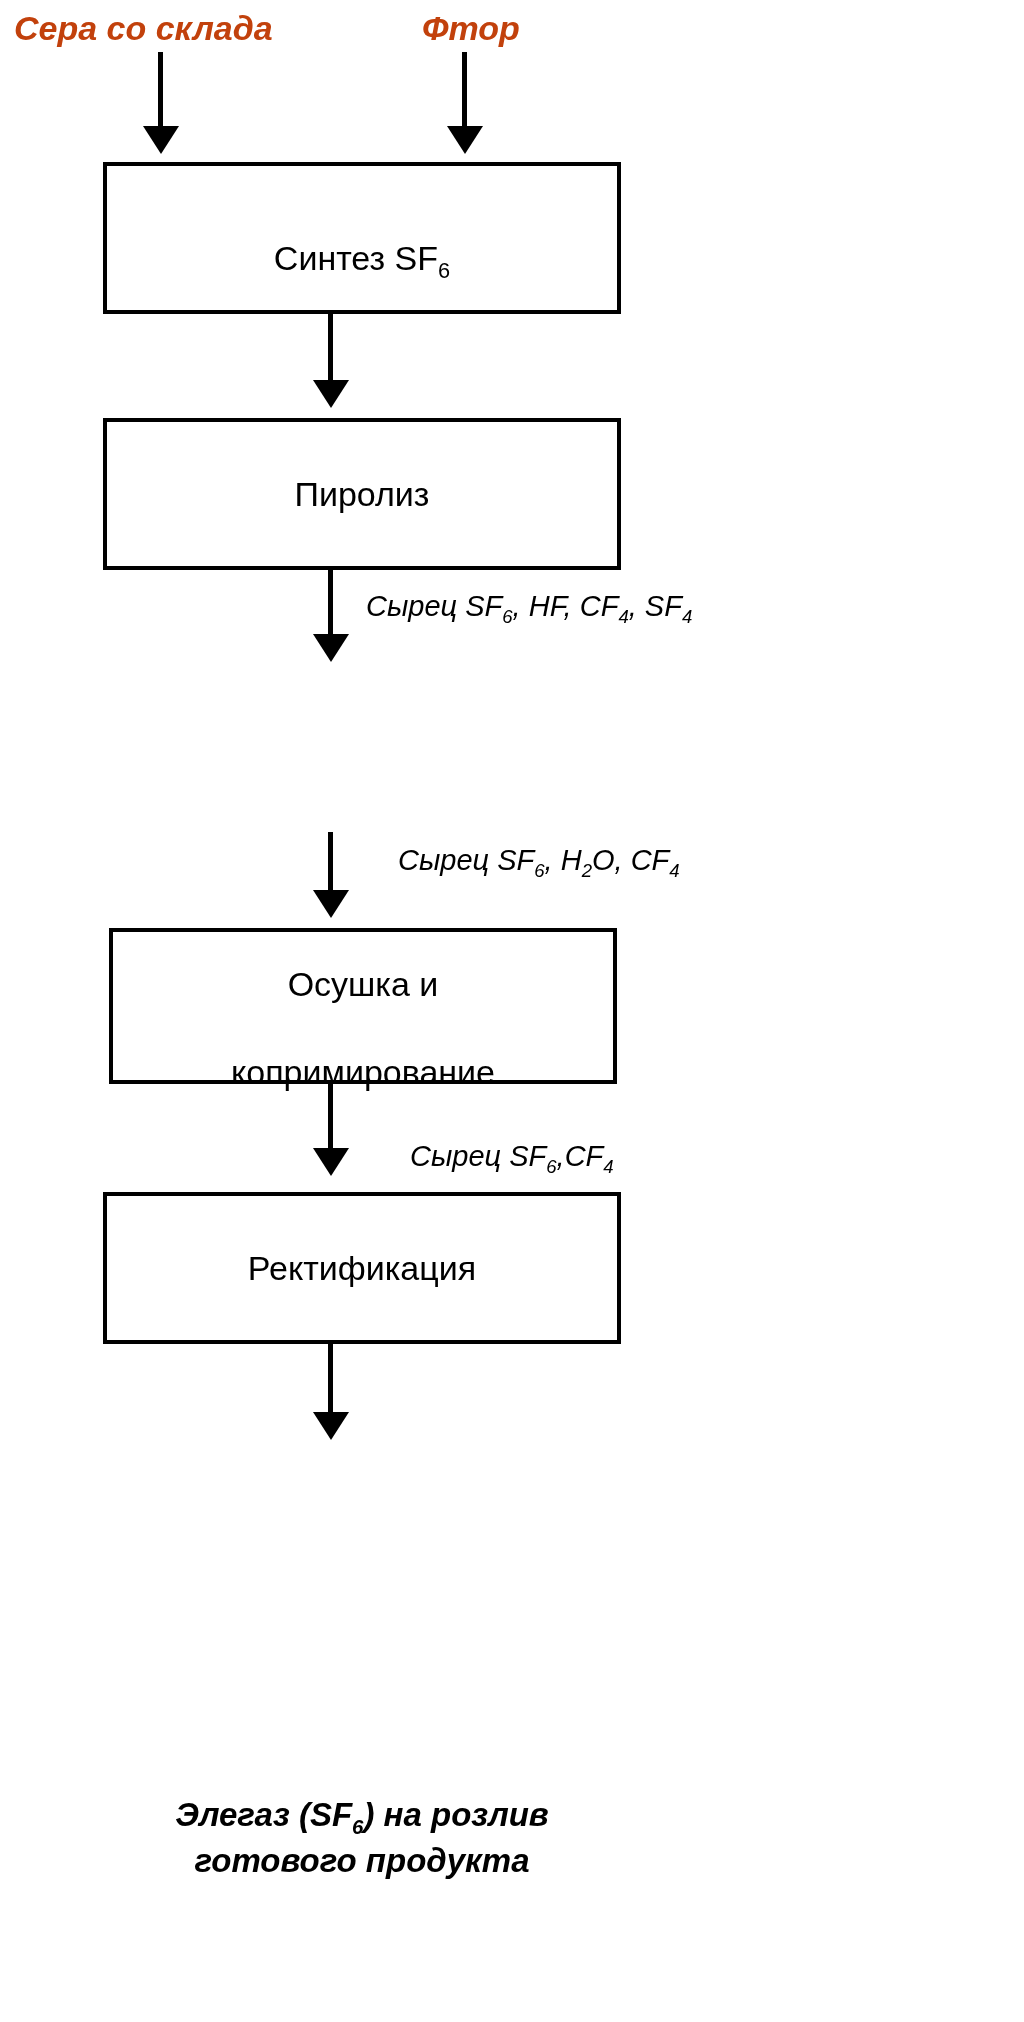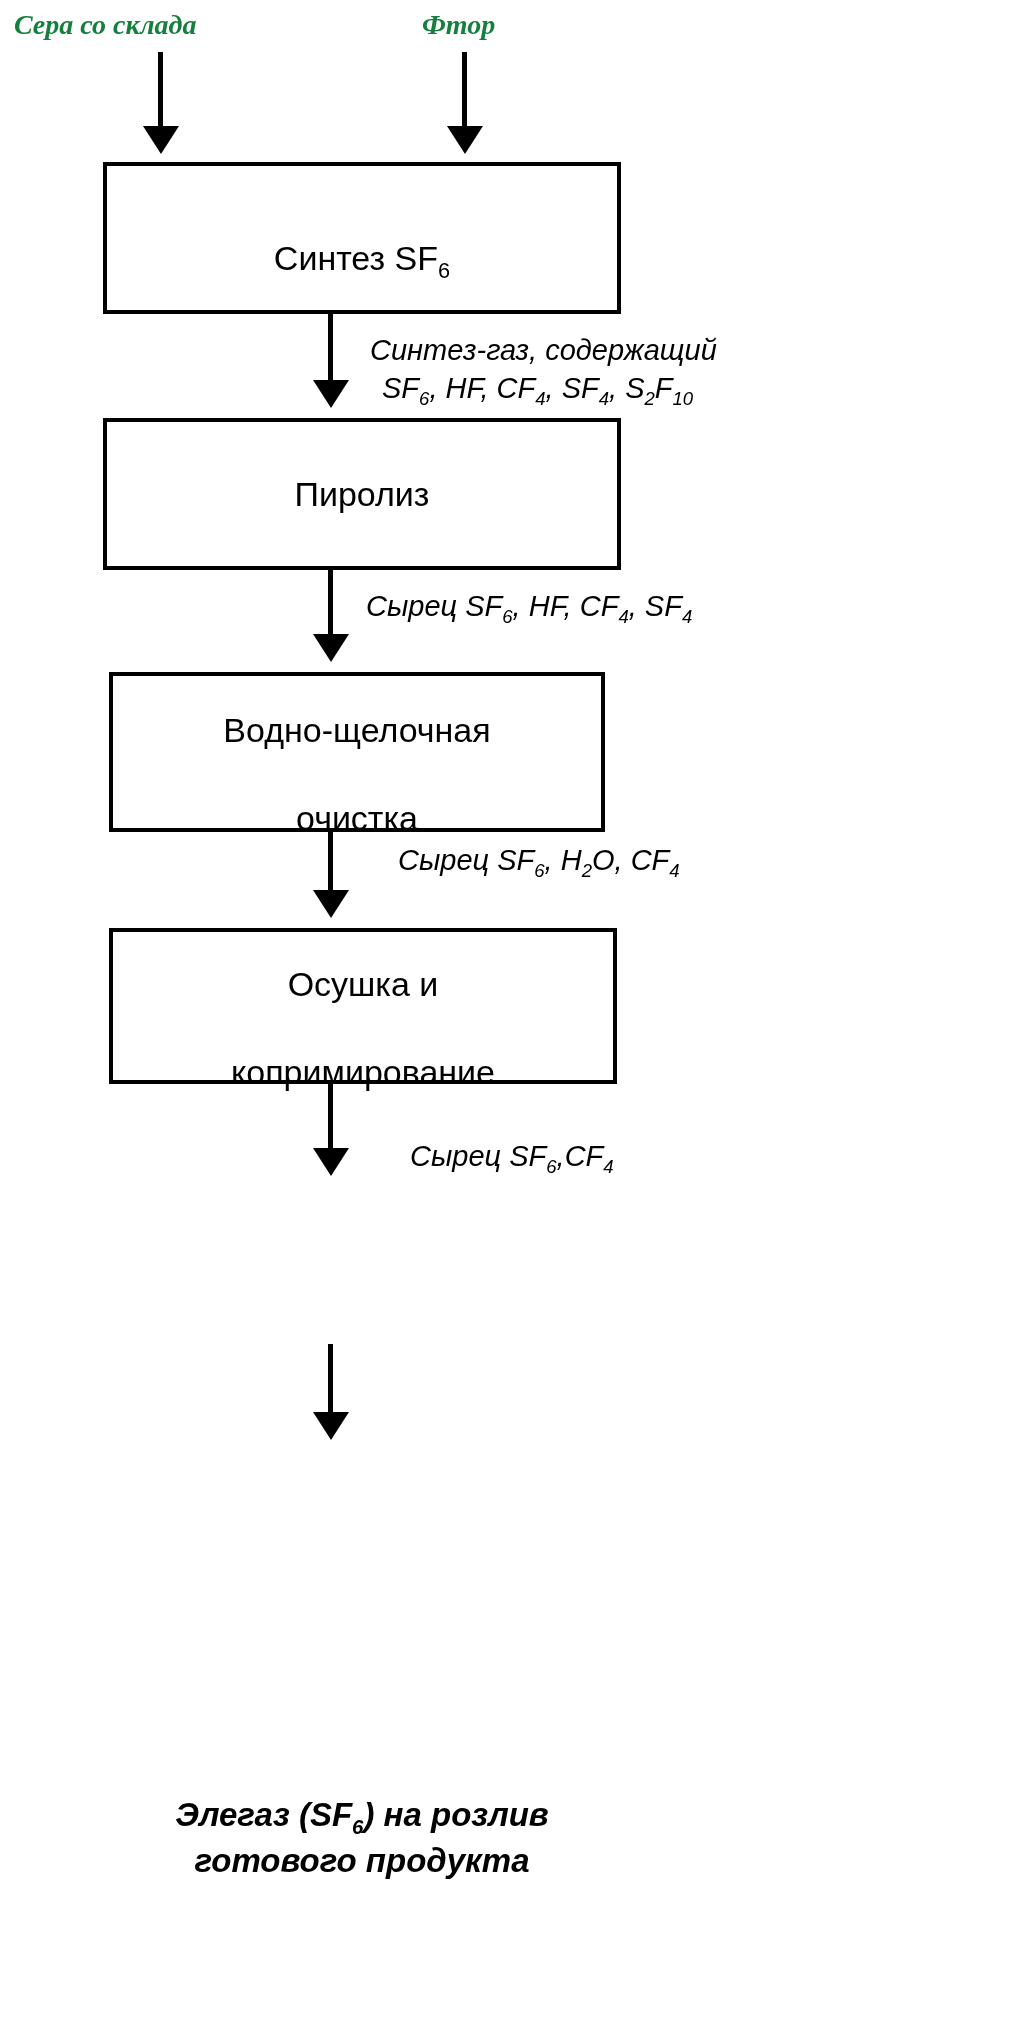--- a/index.html
+++ b/index.html
@@ -18,25 +18,24 @@
     height: 2022px;
     background: #ffffff;
     overflow: hidden;
   }
 
   
   .caption {
     position: absolute;
     font-weight: bold;
     font-style: italic;
-    font-size: 28px;
+    font-size: 34px;
     line-height: 1.18;
     white-space: nowrap;
-    color: #15803d;
-    font-family: Liberation Serif, serif;
+    color: #c2410c;
   }
   #caption-sulfur { left: 14px;  top: 8px; }
   #caption-fluorine { left: 422px; top: 8px; }
 
   #caption-output {
     position: absolute;
     left: 62px;
     top: 1794px;
     width: 600px;
     font-weight: bold;
@@ -160,57 +159,50 @@
 
   <div class="box" id="box-synthesis">
     <div class="box-label">
       <span>Синтез SF</span><span class="sub">6</span>
     </div>
   </div>
 
   <div class="arrow-shaft" id="arrow-1-shaft"></div>
   <div class="arrow-head" id="arrow-1-head"></div>
 
-  <div class="stream-label" id="stream-1">
-    <span class="line line-1">Синтез-газ, содержащий</span>
-    <span class="line line-2"><span>SF</span><span class="sub">6</span><span>, HF, CF</span><span class="sub">4</span><span>, SF</span><span class="sub">4</span><span>,  S</span><span class="sub">2</span><span>F</span><span class="sub">10</span></span>
-  </div>
 
   <div class="box" id="box-pyrolysis">
     <div class="box-label">Пиролиз</div>
   </div>
 
   <div class="arrow-shaft" id="arrow-2-shaft"></div>
   <div class="arrow-head" id="arrow-2-head"></div>
 
   <div class="stream-label" id="stream-2"><span>Сырец SF</span><span class="sub">6</span><span>, HF, CF</span><span class="sub">4</span><span>, SF</span><span class="sub">4</span></div>
 
-  <div class="box" id="box-washing">
-    <div class="box-label">
-      <span>Водно-щелочная</span><br>
-      <span>очистка</span>
-    </div>
-  </div>
 
   <div class="arrow-shaft" id="arrow-3-shaft"></div>
   <div class="arrow-head" id="arrow-3-head"></div>
 
   <div class="stream-label" id="stream-3"><span>Сырец SF</span><span class="sub">6</span><span>, H</span><span class="sub">2</span><span>O, CF</span><span class="sub">4</span></div>
 
   <div class="box" id="box-drying">
     <div class="box-label">
       <span>Осушка и</span><br>
       <span>копримирование</span>
     </div>
   </div>
 
   <div class="arrow-shaft" id="arrow-4-shaft"></div>
   <div class="arrow-head" id="arrow-4-head"></div>
 
   <div class="stream-label" id="stream-4"><span>Сырец SF</span><span class="sub">6</span><span>,CF</span><span class="sub">4</span></div>
 
+  <div class="box" id="box-rectify">
+    <div class="box-label">Ректификация</div>
+  </div>
 
   <div class="arrow-shaft" id="arrow-5-shaft"></div>
   <div class="arrow-head" id="arrow-5-head"></div>
 
   <div id="caption-output"><span>Элегаз (SF</span><span class="sub">6</span><span>) на розлив</span><br><span>готового продукта</span></div>
 
 </div>
 
 </body></html>

